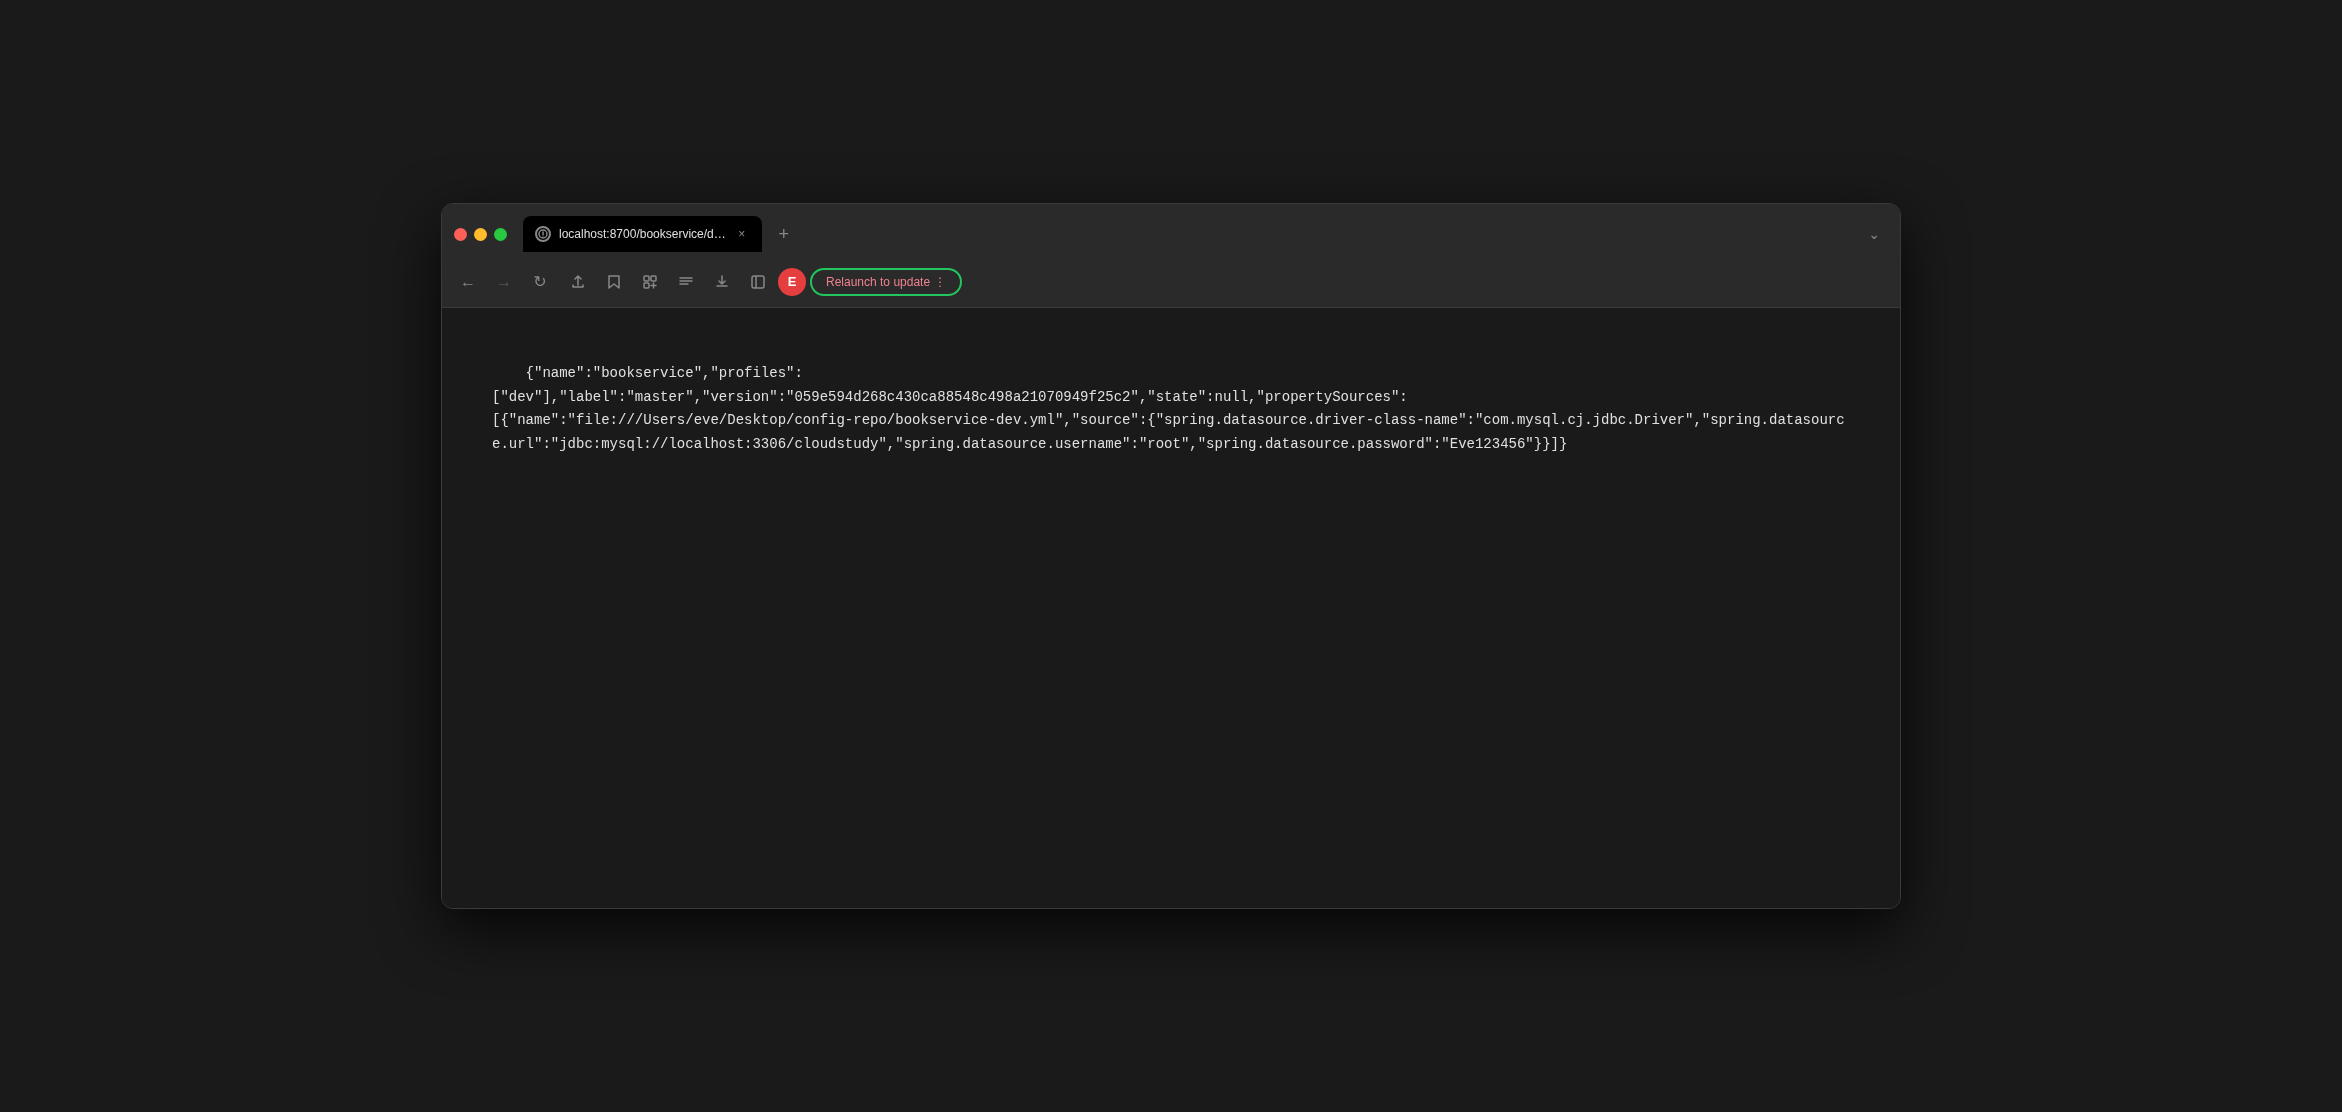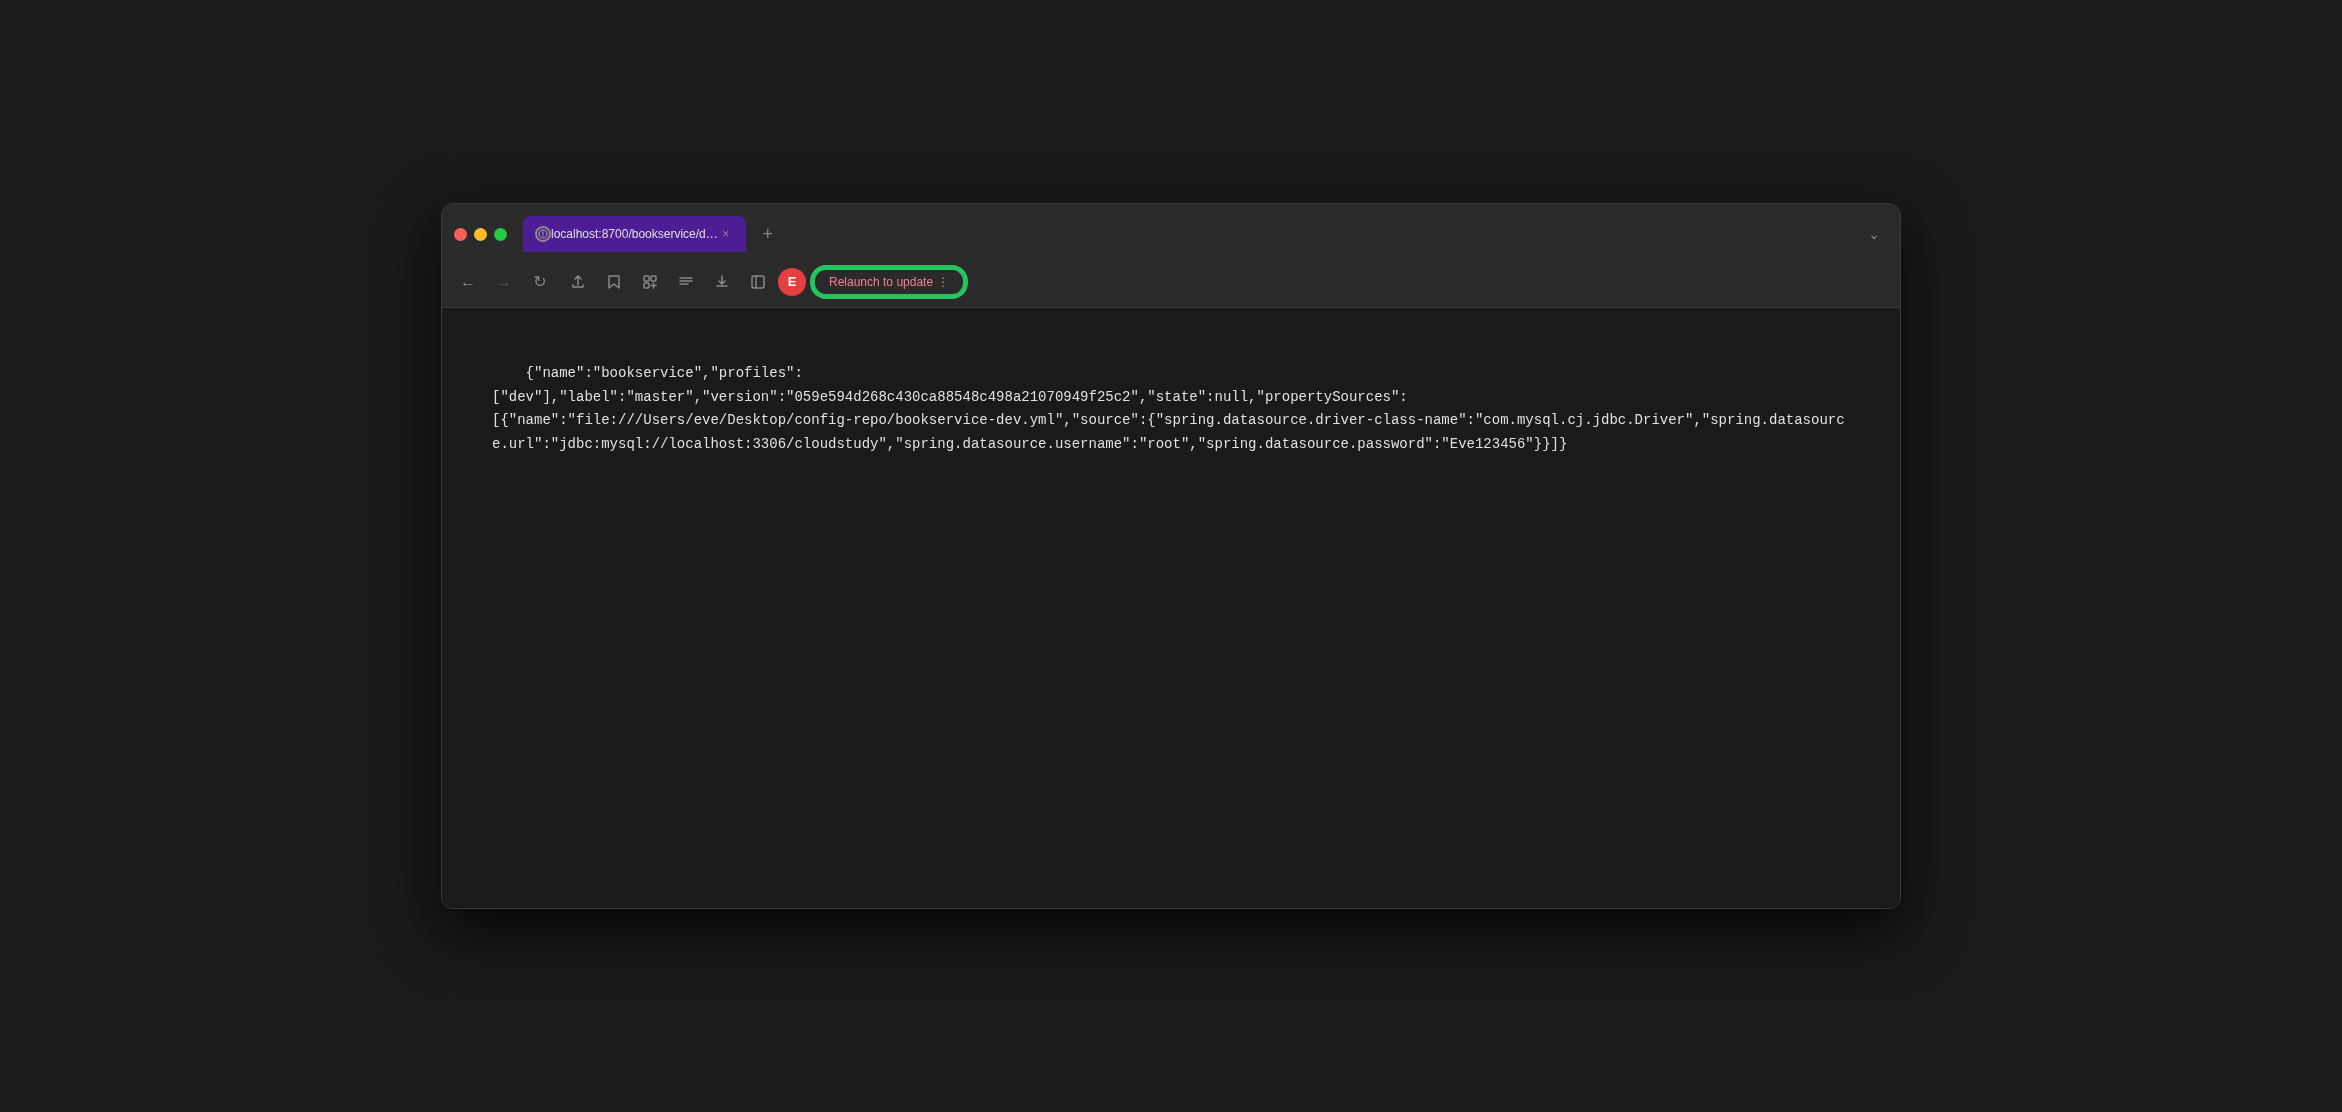--- a/index.html
+++ b/index.html
@@ -50,25 +50,26 @@
       border-radius: 50%;
       border: none;
       cursor: pointer;
     }
 
     .btn-close { background-color: #ff5f57; }
     .btn-minimize { background-color: #ffbd2e; }
     .btn-maximize { background-color: #28c840; }
 
     .tab-active {
-      background-color: #4c1d95;
+      background-color: #000000;
       border-radius: 8px 8px 0 0;
       display: flex;
       align-items: center;
       padding: 6px 12px;
+      gap: 8px;
       min-width: 200px;
       max-width: 240px;
       height: 36px;
     }
 
     .tab-favicon {
       width: 16px;
       height: 16px;
       border-radius: 50%;
       border: 2px solid #888;
@@ -224,21 +225,21 @@
       font-weight: 600;
       display: flex;
       align-items: center;
       justify-content: center;
       cursor: pointer;
       flex-shrink: 0;
     }
 
     .relaunch-btn {
       background: transparent;
-      border: 5px solid #22c55e;
+      border: 2px solid #22c55e;
       color: #f08090;
       border-radius: 16px;
       padding: 5px 14px;
       font-size: 12px;
       cursor: pointer;
       display: flex;
       align-items: center;
       gap: 4px;
       white-space: nowrap;
       flex-shrink: 0;

